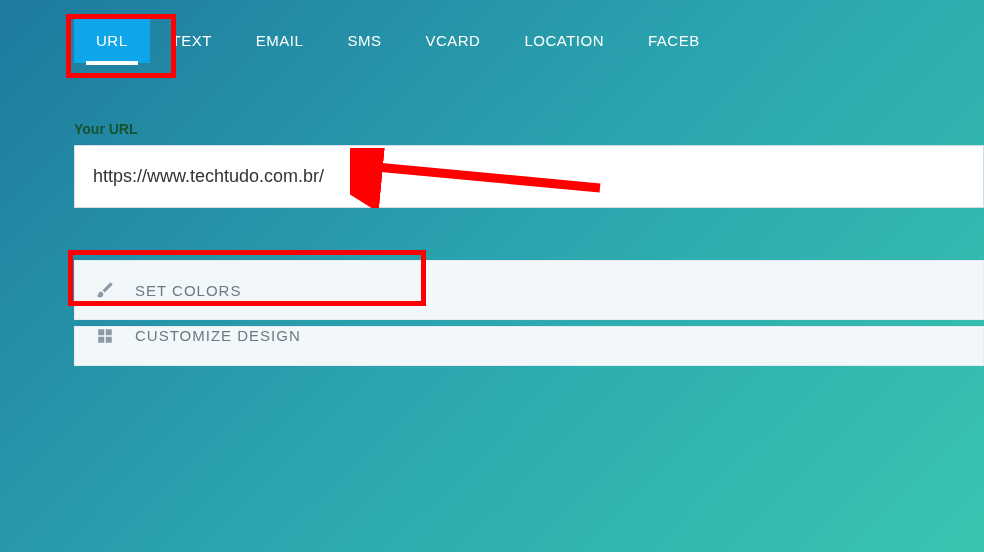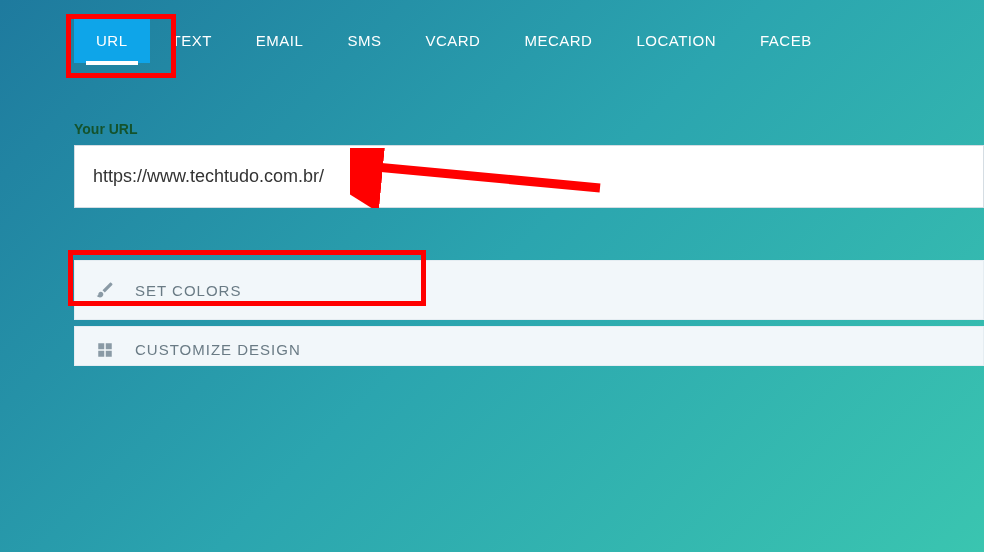--- a/index.html
+++ b/index.html
@@ -125,41 +125,40 @@
   </style>
 </head>
 <body>
 
 <div class="tabs">
   <div class="tab active">URL</div>
   <div class="tab">TEXT</div>
   <div class="tab">EMAIL</div>
   <div class="tab">SMS</div>
   <div class="tab">VCARD</div>
-  <div class="tab">MECARD</div>
   <div class="tab">LOCATION</div>
   <div class="tab">FACEB</div>
 </div>
 
 <div class="content-area">
 
 
   <div class="form-label">Your URL</div>
   <input class="url-input" type="text" value="https://www.techtudo.com.br/" style="">
 
   <div class="options-list">
     <div class="option-row">
       <div class="option-icon">
         <svg width="20" height="20" viewBox="0 0 24 24">
             <path d="M7 14c-1.66 0-3 1.34-3 3 0 1.31-1.16 2-2 2 .92 1.22 2.49 2 4 2 2.21 0 4-1.79 4-4 0-1.66-1.34-3-3-3zm13.71-9.37l-1.34-1.34c-.39-.39-1.02-.39-1.41 0L9 12.25 11.75 15l8.96-8.96c.39-.39.39-1.02 0-1.41z"></path>
           </svg>
       </div>
       <div class="option-label">SET COLORS</div>
     </div>
-    <div class="option-row" style="margin-bottom:0; height:40px; overflow:hidden; align-items:flex-start; padding-top:14px;">
+    <div class="option-row" style="margin-bottom:0; height:40px; overflow:hidden; align-items:flex-start; ">
       <div class="option-icon" style="padding-top:0;">
         <svg width="18" height="18" viewBox="0 0 24 24">
             <path d="M3 3h8v8H3zM13 3h8v8h-8zM3 13h8v8H3zM13 13h8v8h-8z"></path>
           </svg>
       </div>
       <div class="option-label">CUSTOMIZE DESIGN</div>
     </div>
   </div>
 </div>
 

